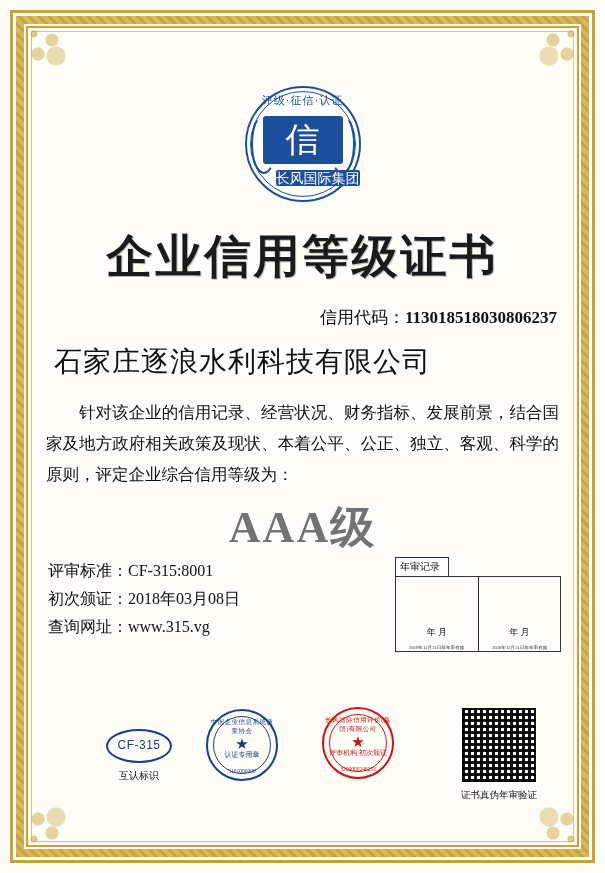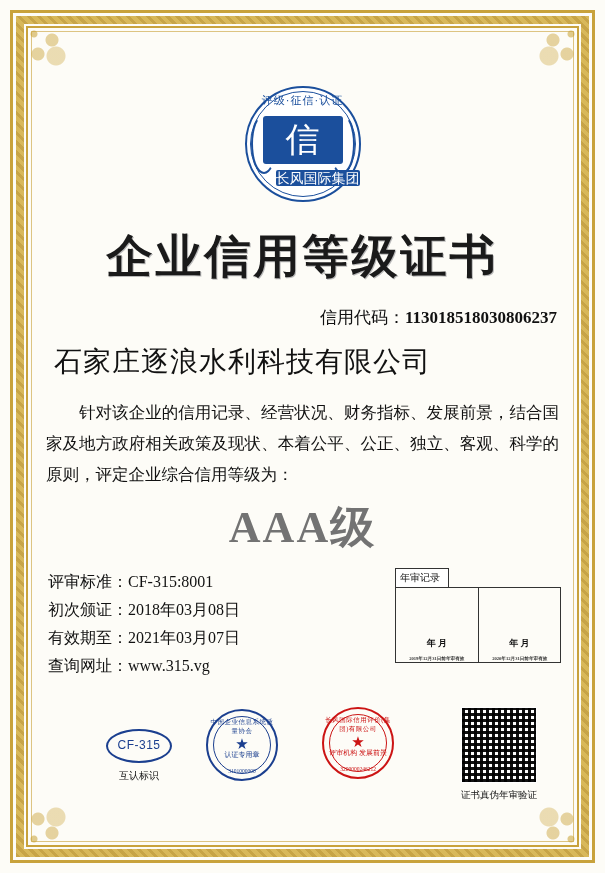--- a/index.html
+++ b/index.html
@@ -197,21 +197,21 @@
     color: #737373;
     font-size: 44px;
     font-weight: bold;
     letter-spacing: 2px;
     margin-top: 8px;
     font-family: "Liberation Serif", serif;
   }
 
   .lower {
     position: relative;
-    margin-top: 11px;
+    margin-top: 0;
     min-height: 120px;
   }
   .fields {
     font-size: 16px;
     line-height: 28px;
     color: #111;
     padding-left: 8px;
   }
 
   
@@ -232,21 +232,20 @@
     color: #111;
   }
   .review-grid {
     display: flex;
     border: 1px solid #333;
     height: 74px;
   }
   .review-cell {
     flex: 1;
     position: relative;
-    font-weight: bold;
   }
   .review-cell + .review-cell { border-left: 1px solid #333; }
   .review-cell .ym {
     position: absolute;
     bottom: 12px;
     width: 100%;
     text-align: center;
     font-size: 9px;
     color: #111;
   }
@@ -393,21 +392,20 @@
     <div class="company">石家庄逐浪水利科技有限公司</div>
 
     <div class="body-text">针对该企业的信用记录、经营状况、财务指标、发展前景，结合国家及地方政府相关政策及现状、本着公平、公正、独立、客观、科学的原则，评定企业综合信用等级为：</div>
 
     <div class="grade">AAA级</div>
 
     <div class="lower">
       <div class="fields">
         <div><span>评审标准：</span><span>CF-315:8001</span></div>
         <div><span>初次颁证：</span><span>2018年03月08日</span></div>
-        <div><span>有效期至：</span><span>2021年03月07日</span></div>
         <div><span>查询网址：</span><span>www.315.vg</span></div>
       </div>
 
       <div class="review-box">
         <div class="review-title">年审记录</div>
         <div class="review-grid">
           <div class="review-cell">
             <div class="ym">年  月</div>
             <div class="note">2019年12月31日前年审有效</div>
           </div>
@@ -434,21 +432,21 @@
           <div class="bottomnum">3101000000</div>
         </div>
       </div>
 
       <div class="seal seal-red">
         <div class="round-seal red">
           <div class="inner-ring"></div>
           <div class="arc">长风国际信用评价(集团)有限公司</div>
           <div class="star">★</div>
           <div class="mid">评审机构
-发展前景</div>
+初次颁证</div>
           <div class="bottomnum">3200000246212</div>
         </div>
       </div>
 
       <div class="qr-wrap">
         <div class="qr"></div>
         <div class="qr-cap">证书真伪年审验证</div>
       </div>
     </div>
 

